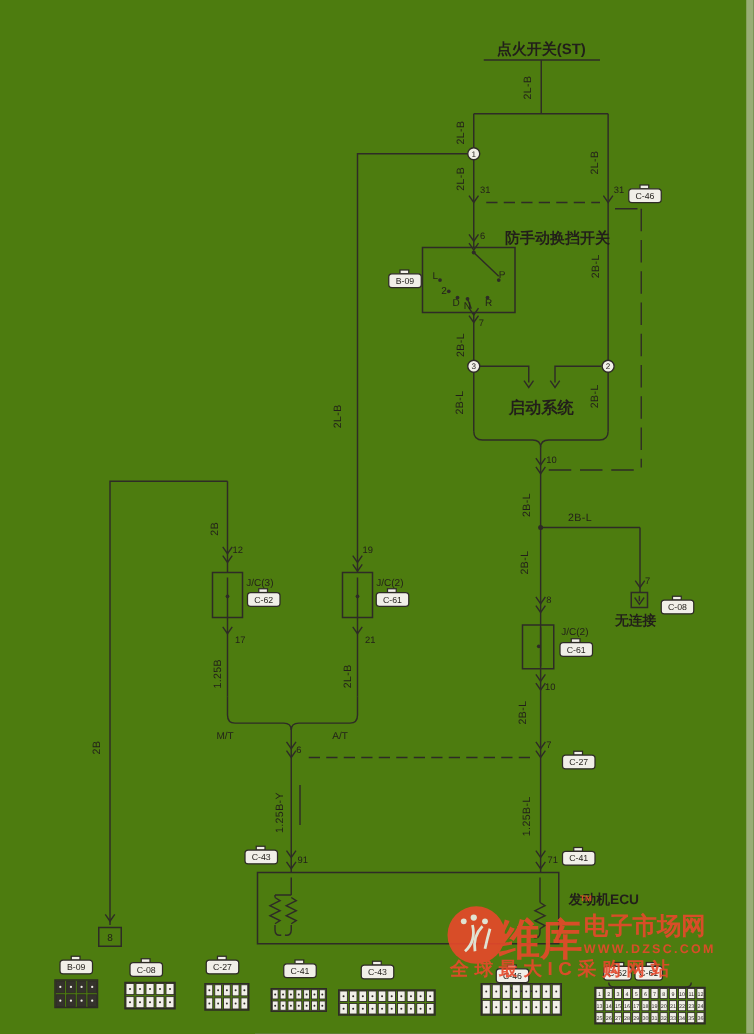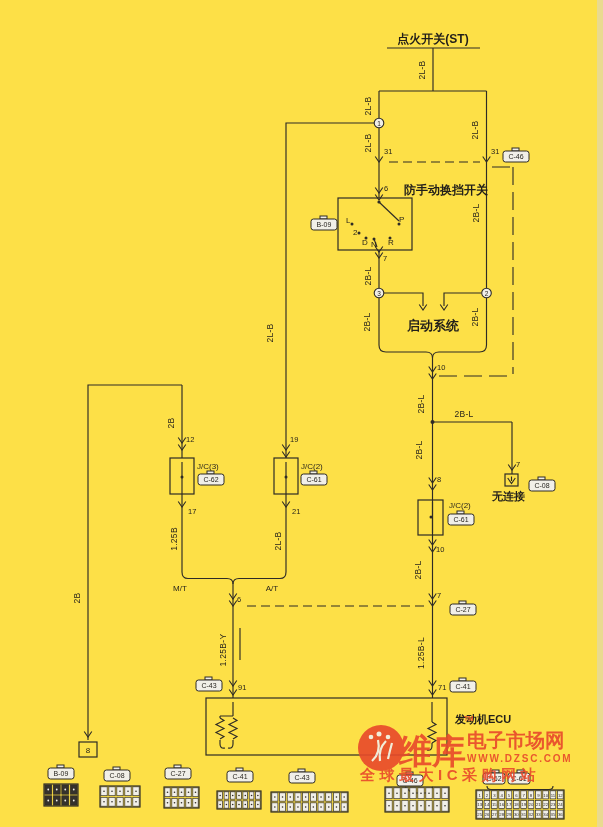--- a/index.html
+++ b/index.html
@@ -1,17 +1,17 @@
 <!DOCTYPE html>
 <html><head>
 <meta charset="utf-8">
 <style>
   html,body{margin:0;padding:0;}
   body{background:#888;}
-  #page{position:relative;width:603px;height:827px;background:#fde047;overflow:hidden;
+  #page{position:relative;width:603px;height:827px;background:#4d7c0f;overflow:hidden;
         font-family:"Liberation Sans",sans-serif;}
   svg text{font-family:"Liberation Sans",sans-serif;fill:#221f1a;}
   .w{stroke:#2e2b26;stroke-width:1.15;fill:none;}
   .wd1{stroke:#2e2b26;stroke-width:1.1;fill:none;stroke-dasharray:9 5;}
   .wd2{stroke:#2e2b26;stroke-width:1.1;fill:none;stroke-dasharray:18 7;}
   .chv{stroke:#2e2b26;stroke-width:1.1;fill:none;}
   .box{fill:none;stroke:#2e2b26;stroke-width:1.2;}
   .cbox{fill:#f1efe8;stroke:#2e2b26;stroke-width:1;}
   .jc{fill:#f1efe8;stroke:#2e2b26;stroke-width:1.1;}
   .pin{font-size:7.5px;}

